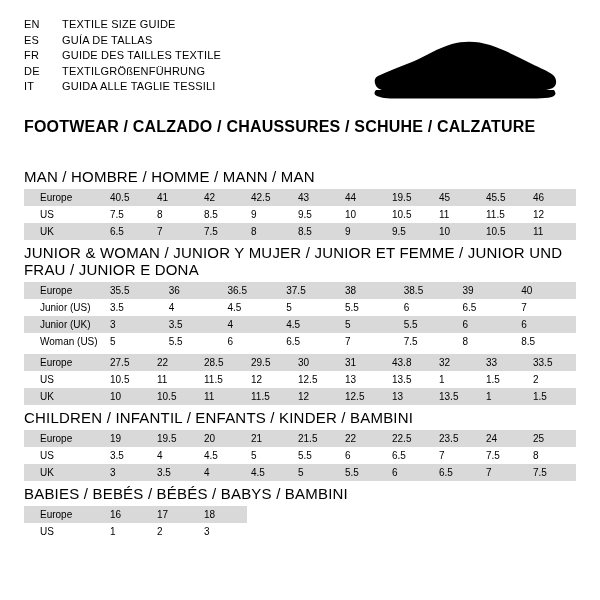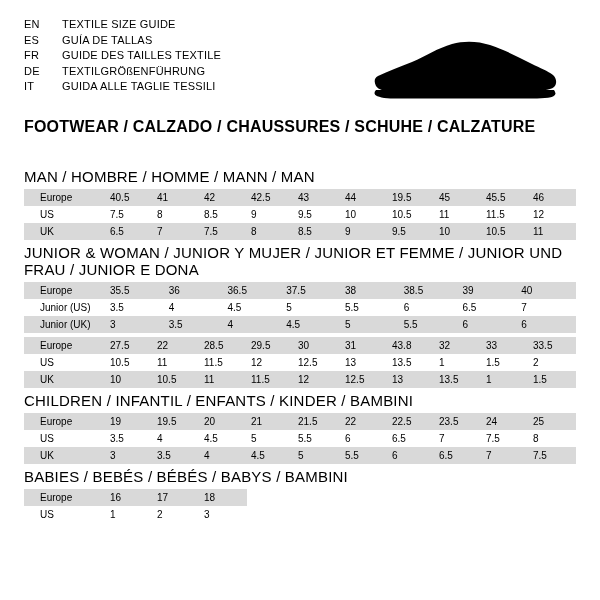--- a/index.html
+++ b/index.html
@@ -216,20 +216,31 @@
             <tr class="shaded">
               <td class="rowlabel">Junior (UK)</td>
               <td>3</td>
               <td>3.5</td>
               <td>4</td>
               <td>4.5</td>
               <td>5</td>
               <td>5.5</td>
               <td>6</td>
               <td>6</td>
+            </tr>
+            <tr class="plain">
+              <td class="rowlabel">Woman (US)</td>
+              <td>5</td>
+              <td>5.5</td>
+              <td>6</td>
+              <td>6.5</td>
+              <td>7</td>
+              <td>7.5</td>
+              <td>8</td>
+              <td>8.5</td>
             </tr>
           </tbody>
         </table>
       </div>
       <div class="block">
         <table class="sizes">
           <tbody>
             <tr class="shaded">
               <td class="rowlabel">Europe</td>
               <td>27.5</td>

